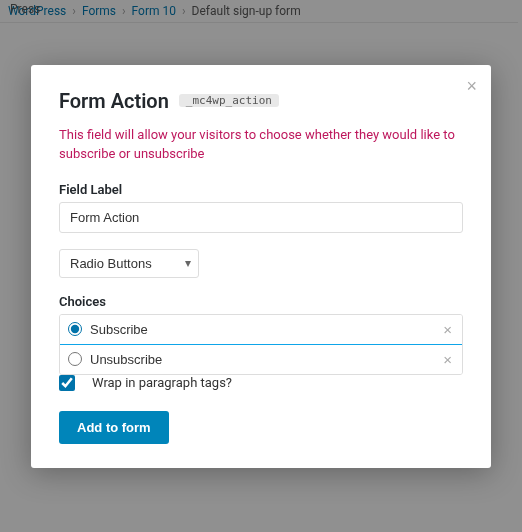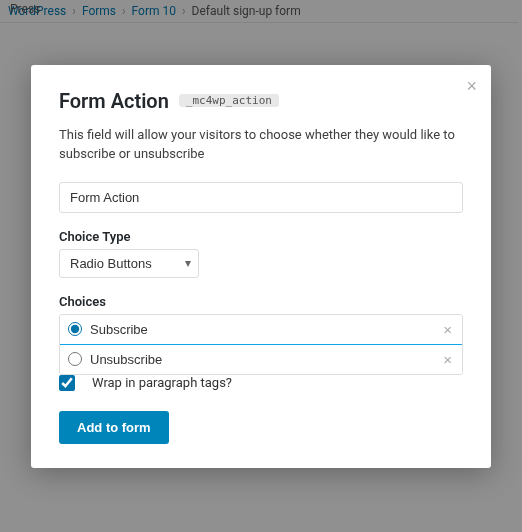--- a/index.html
+++ b/index.html
@@ -78,21 +78,21 @@
       background: #e8e8e8;
       color: #555;
       font-size: 11px;
       font-weight: 400;
       padding: 0 7px;
       border-radius: 3px;
       font-family: monospace;
     }
 
     .modal-description {
-      color: #404040;
+      color: #be185d;
       font-size: 13px;
       line-height: 1.5;
       margin-bottom: 18px;
     }
 
     .field-section {
       margin-bottom: 16px;
     }
 
     .field-label {
@@ -258,25 +258,25 @@
     <button class="modal-close">×</button>
 
     <div class="modal-title">
       <span>Form Action</span>
       <span class="modal-title-badge">_mc4wp_action</span>
     </div>
 
     <p class="modal-description">This field will allow your visitors to choose whether they would like to subscribe or unsubscribe</p>
 
     <div class="field-section">
+      <label class="field-label">Field Label</label>
       <input class="text-input" type="text" value="Form Action" style="">
     </div>
 
     <div class="field-section">
-      <label class="field-label">Choice Type</label>
       <div class="select-wrapper">
         <select class="select-input">
           <option>Radio Buttons</option>
           <option>Checkboxes</option>
           <option>Select</option>
         </select>
         <span class="select-arrow">▾</span>
       </div>
     </div>
 

